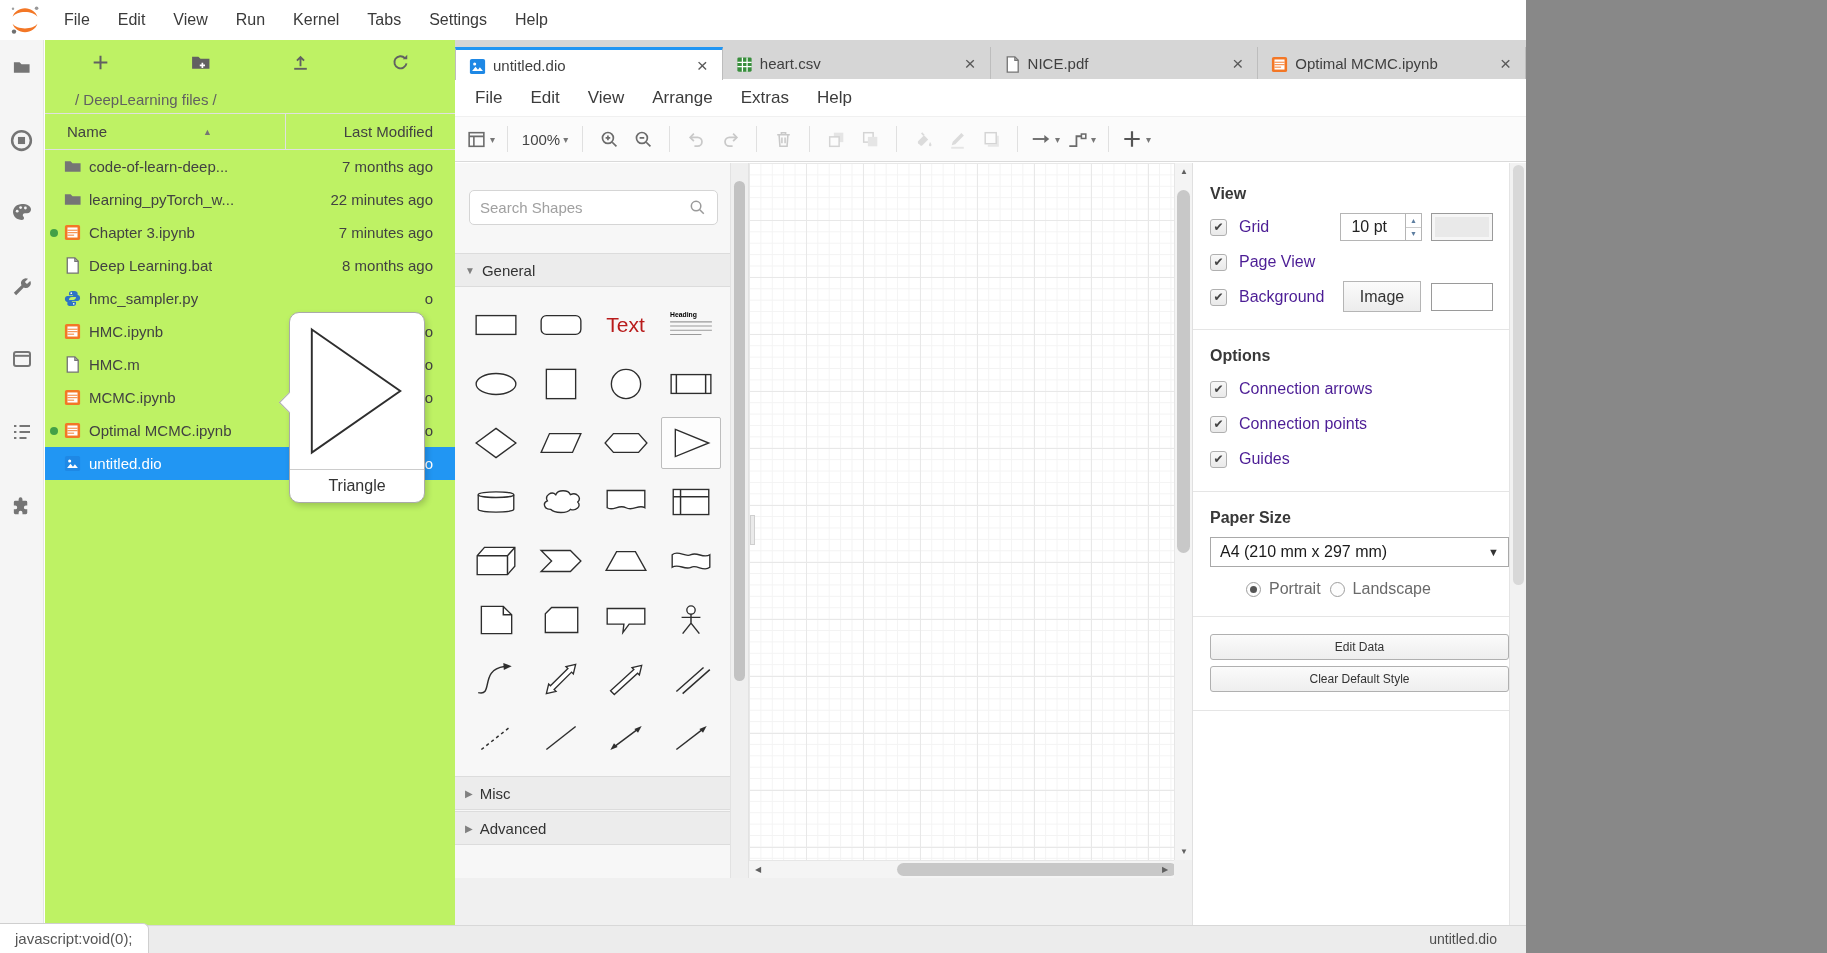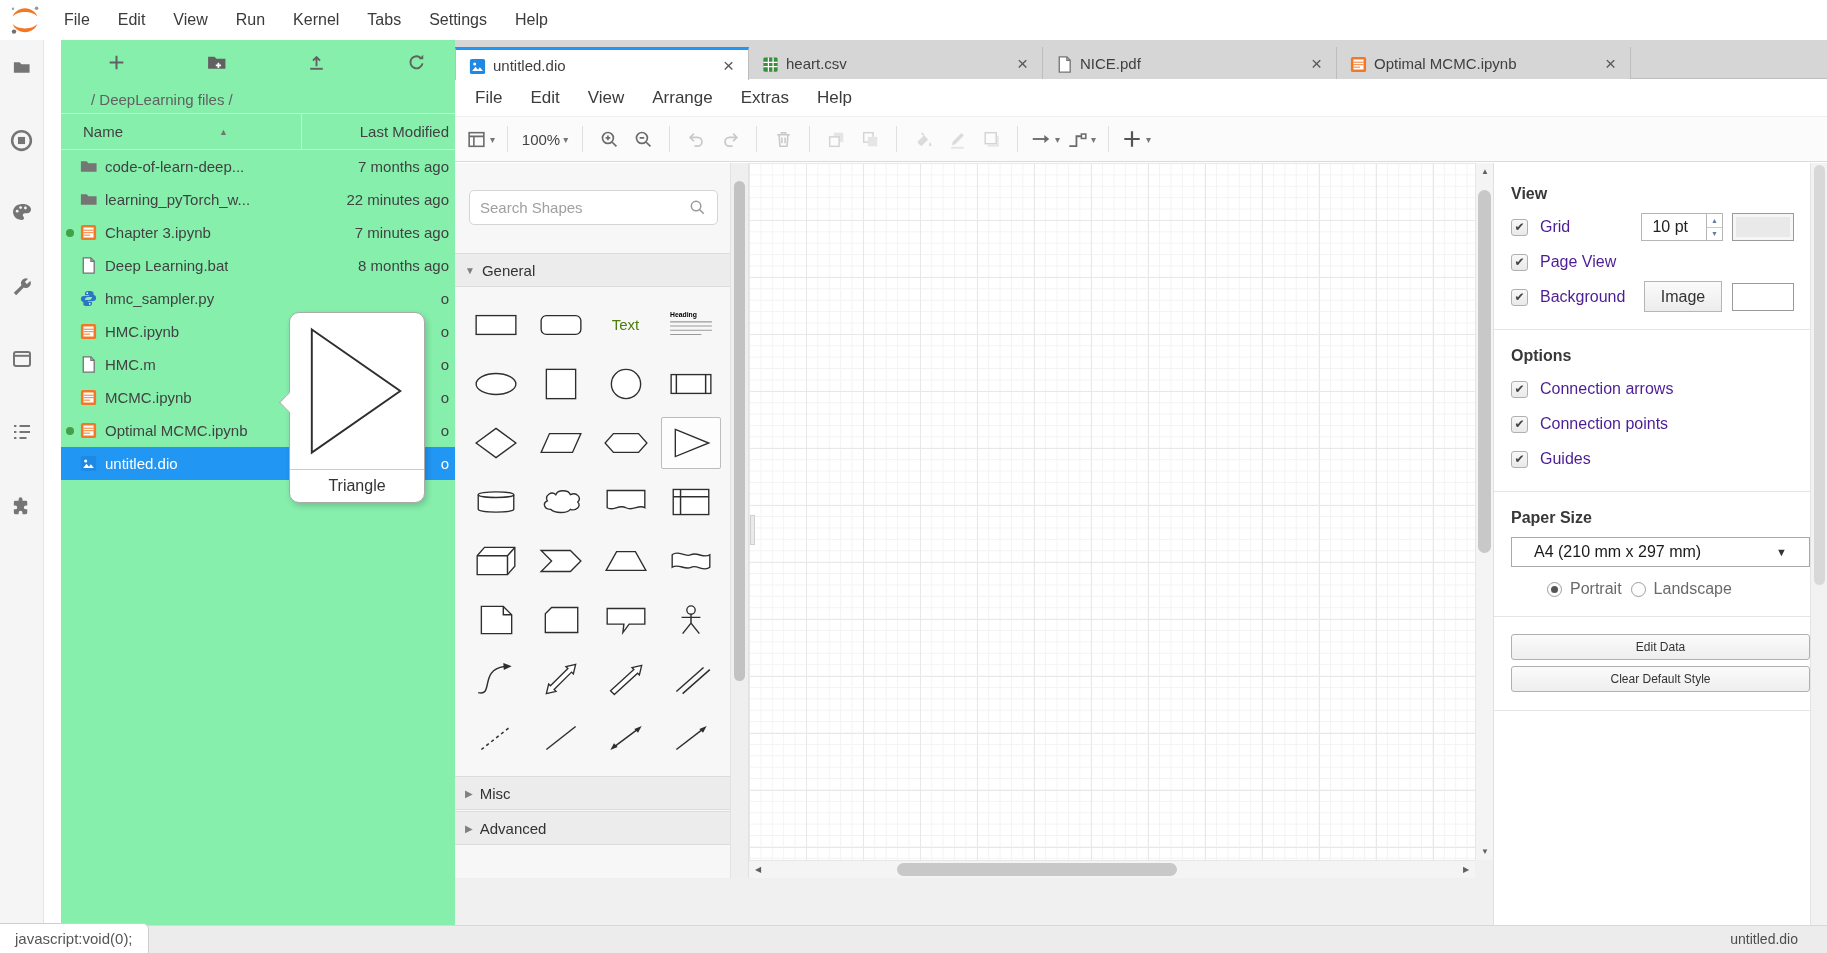--- a/index.html
+++ b/index.html
@@ -1,35 +1,35 @@
 <!DOCTYPE html>
 <html><head>
 <meta charset="utf-8">
 <style>
   *{margin:0;padding:0;box-sizing:border-box}
   html,body{background:#888}
-  #app{position:relative;width:1827px;height:953px;background:#fff;overflow:hidden;
+  #app{position:relative;width:1526px;height:953px;background:#fff;overflow:hidden;
        font-family:"Liberation Sans",sans-serif;color:#424242;-webkit-font-smoothing:antialiased}
   .icon svg{display:block}
 
   
   #jmenubar{position:absolute;top:0;left:0;width:100%;height:40px;background:#fff;display:flex;align-items:center}
   #jlogo{position:absolute;left:9px;top:4px;width:32px;height:32px}
   #jmenu-items{display:flex;margin-left:50px}
   .jmenu-item{font-size:16px;color:#3a3a3a;padding:0 14px;line-height:40px;cursor:default}
 
   
   #activitybar{position:absolute;top:40px;left:0;width:44px;bottom:28px;background:#f5f5f5;
                border-right:1px solid #e4e4e4;display:flex;flex-direction:column;align-items:center;
                padding-top:14px}
   .act-item{width:26px;height:26px;margin-bottom:47px;display:flex;align-items:center;justify-content:center;opacity:.85}
   .act-item.active{opacity:1}
 
   
-  #filebrowser{position:absolute;top:40px;left:61px;width:410px;bottom:28px;background:#86efac}
+  #filebrowser{position:absolute;top:40px;left:45px;width:410px;bottom:28px;background:#bef264}
   #fbtoolbar{height:45px;display:flex;align-items:center;justify-content:space-between;padding:0 44px 0 44px}
   .fbtool{width:22px;height:22px;display:flex;align-items:center;justify-content:center}
   #fb-breadcrumb{height:29px;display:flex;align-items:center;gap:8px;padding-left:22px;
                  font-size:15px;color:#616161;border-bottom:1px solid #e0e0e0}
   #fb-header{height:36px;display:flex;align-items:stretch;font-size:15px;color:#424242;border-bottom:1px solid #e0e0e0}
   #fb-header .hname{flex:1;display:flex;align-items:center;padding-left:22px}
   #fb-header .hcaret{margin-left:96px;font-size:9px;color:#757575}
   #fb-header .hmod{width:170px;display:flex;align-items:center;justify-content:flex-end;
                    padding-right:22px;border-left:1px solid #e0e0e0}
   .frow{height:33px;display:flex;align-items:center;font-size:15px;color:#424242}
@@ -74,21 +74,21 @@
             display:flex;align-items:center;gap:7px;padding-left:10px;font-size:15px;color:#333}
   .psection .arr{font-size:10px;color:#808080}
   #sec-general{margin-top:28px}
   .psection.abs{position:absolute;left:0;right:18px}
   #sec-misc{bottom:68px}
   #sec-adv{bottom:33px}
   #shapegrid{display:grid;grid-template-columns:repeat(4,65px);grid-auto-rows:59px;padding:8px 0 0 8px;
              align-items:center;justify-items:center}
   .scell{width:60px;height:52px;display:flex;align-items:center;justify-content:center;border:1px solid transparent}
   .scell.sel{border:1px solid #bdbdbd;background:#fdfdfd;border-radius:2px}
-  .stext{font-size:15px;color:#4d7c0f}
+  .stext{font-size:21px;color:#b91c1c}
   #pal-scroll{position:absolute;top:0;right:0;width:18px;bottom:0;background:#efefef;border-left:1px solid #e2e2e2}
   #pal-thumb{position:absolute;left:3px;top:18px;width:11px;height:500px;background:#c2c2c2;border-radius:6px}
 
   
   #canvaswrap{position:absolute;left:294px;top:0;right:334px;bottom:47px;background:#fff}
   #gridcanvas{position:absolute;left:0;top:0;right:18px;bottom:18px;background-color:#fff;
     background-image:
       linear-gradient(to right,#e8e8e8 1px,transparent 1px),
       linear-gradient(to bottom,#e8e8e8 1px,transparent 1px),
       linear-gradient(to right,#f3f3f3 1px,transparent 1px),
@@ -127,21 +127,21 @@
   #grid-spin span{flex:1;display:flex;align-items:center;justify-content:center;font-size:7px;color:#5d7ea0}
   #grid-spin span:first-child{border-bottom:1px solid #ccc}
   .swatch{position:absolute;left:221px;top:0;width:62px;height:28px;border:1px solid #9a9a9a;background:#e9e9e9;
           box-shadow:inset 0 0 0 3px #f6f6f6}
   .swatch.white{background:#fff;box-shadow:inset 0 0 0 3px #fff}
   #img-btn{position:absolute;left:133px;top:-2px;width:78px;height:31px;border:1px solid #b5b5b5;
            background:linear-gradient(#fbfbfb,#ececec);font-size:16px;color:#333;display:flex;
            align-items:center;justify-content:center}
   .fp-sep{height:1px;background:#e5e5e5;margin:18px -17px 17px -17px}
   #paper-select{width:100%;height:30px;border:1px solid #a9a9a9;background:#fff;display:flex;align-items:center;
-                padding:0 22px;font-size:16px;color:#1a1a1a;margin-top:2px}
+                padding:0 9px;font-size:16px;color:#1a1a1a;margin-top:2px}
   #paper-select .sel-caret{margin-left:auto;font-size:11px;color:#333}
   #radio-row{display:flex;align-items:center;margin:13px 0 0 36px;gap:9px}
   .radio{display:flex;align-items:center;gap:8px;font-size:16px;color:#6a6a6a}
   .rdot{width:15px;height:15px;border-radius:50%;border:1px solid #9e9e9e;background:#fdfdfd;position:relative}
   .rdot.sel::after{content:"";position:absolute;left:3px;top:3px;width:7px;height:7px;border-radius:50%;background:#555}
   .fp-btn{width:100%;height:26px;border:1px solid #b0b0b0;border-radius:3px;background:linear-gradient(#fbfbfb,#eeeeee);
           font-size:12px;color:#333;display:flex;align-items:center;justify-content:center;margin-bottom:6px}
   #fp-buttons{margin-top:20px}
 
   

